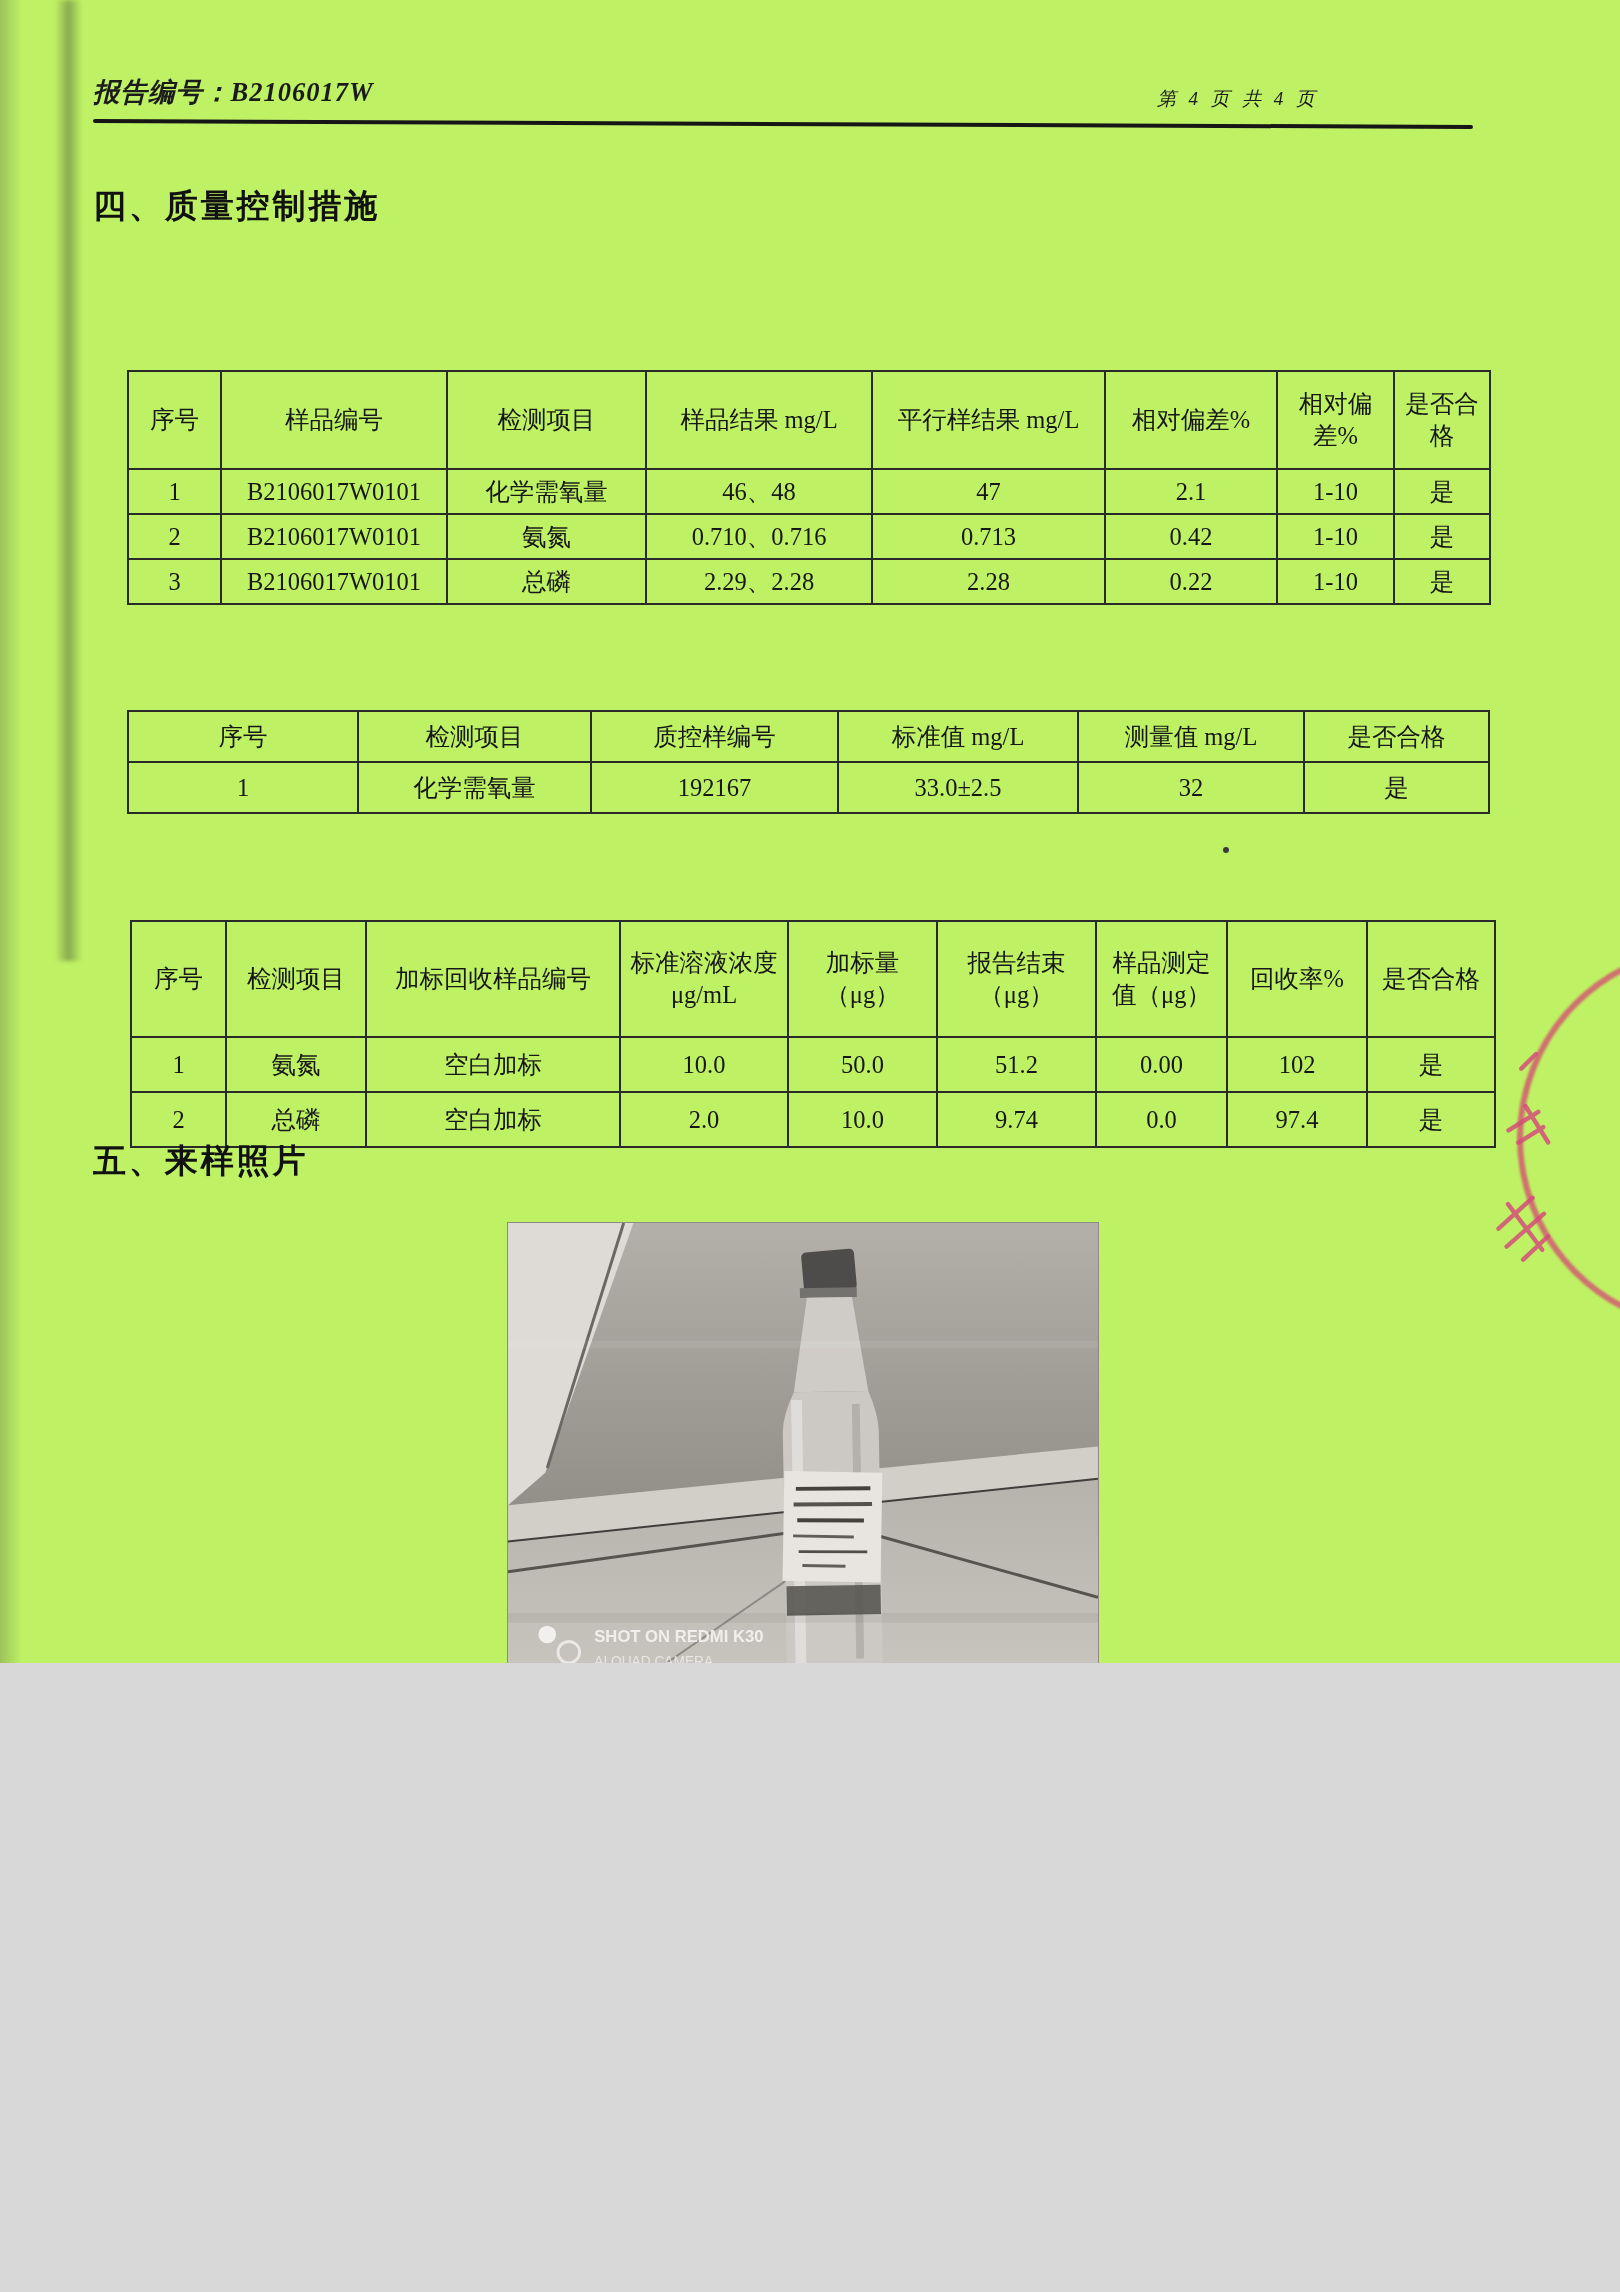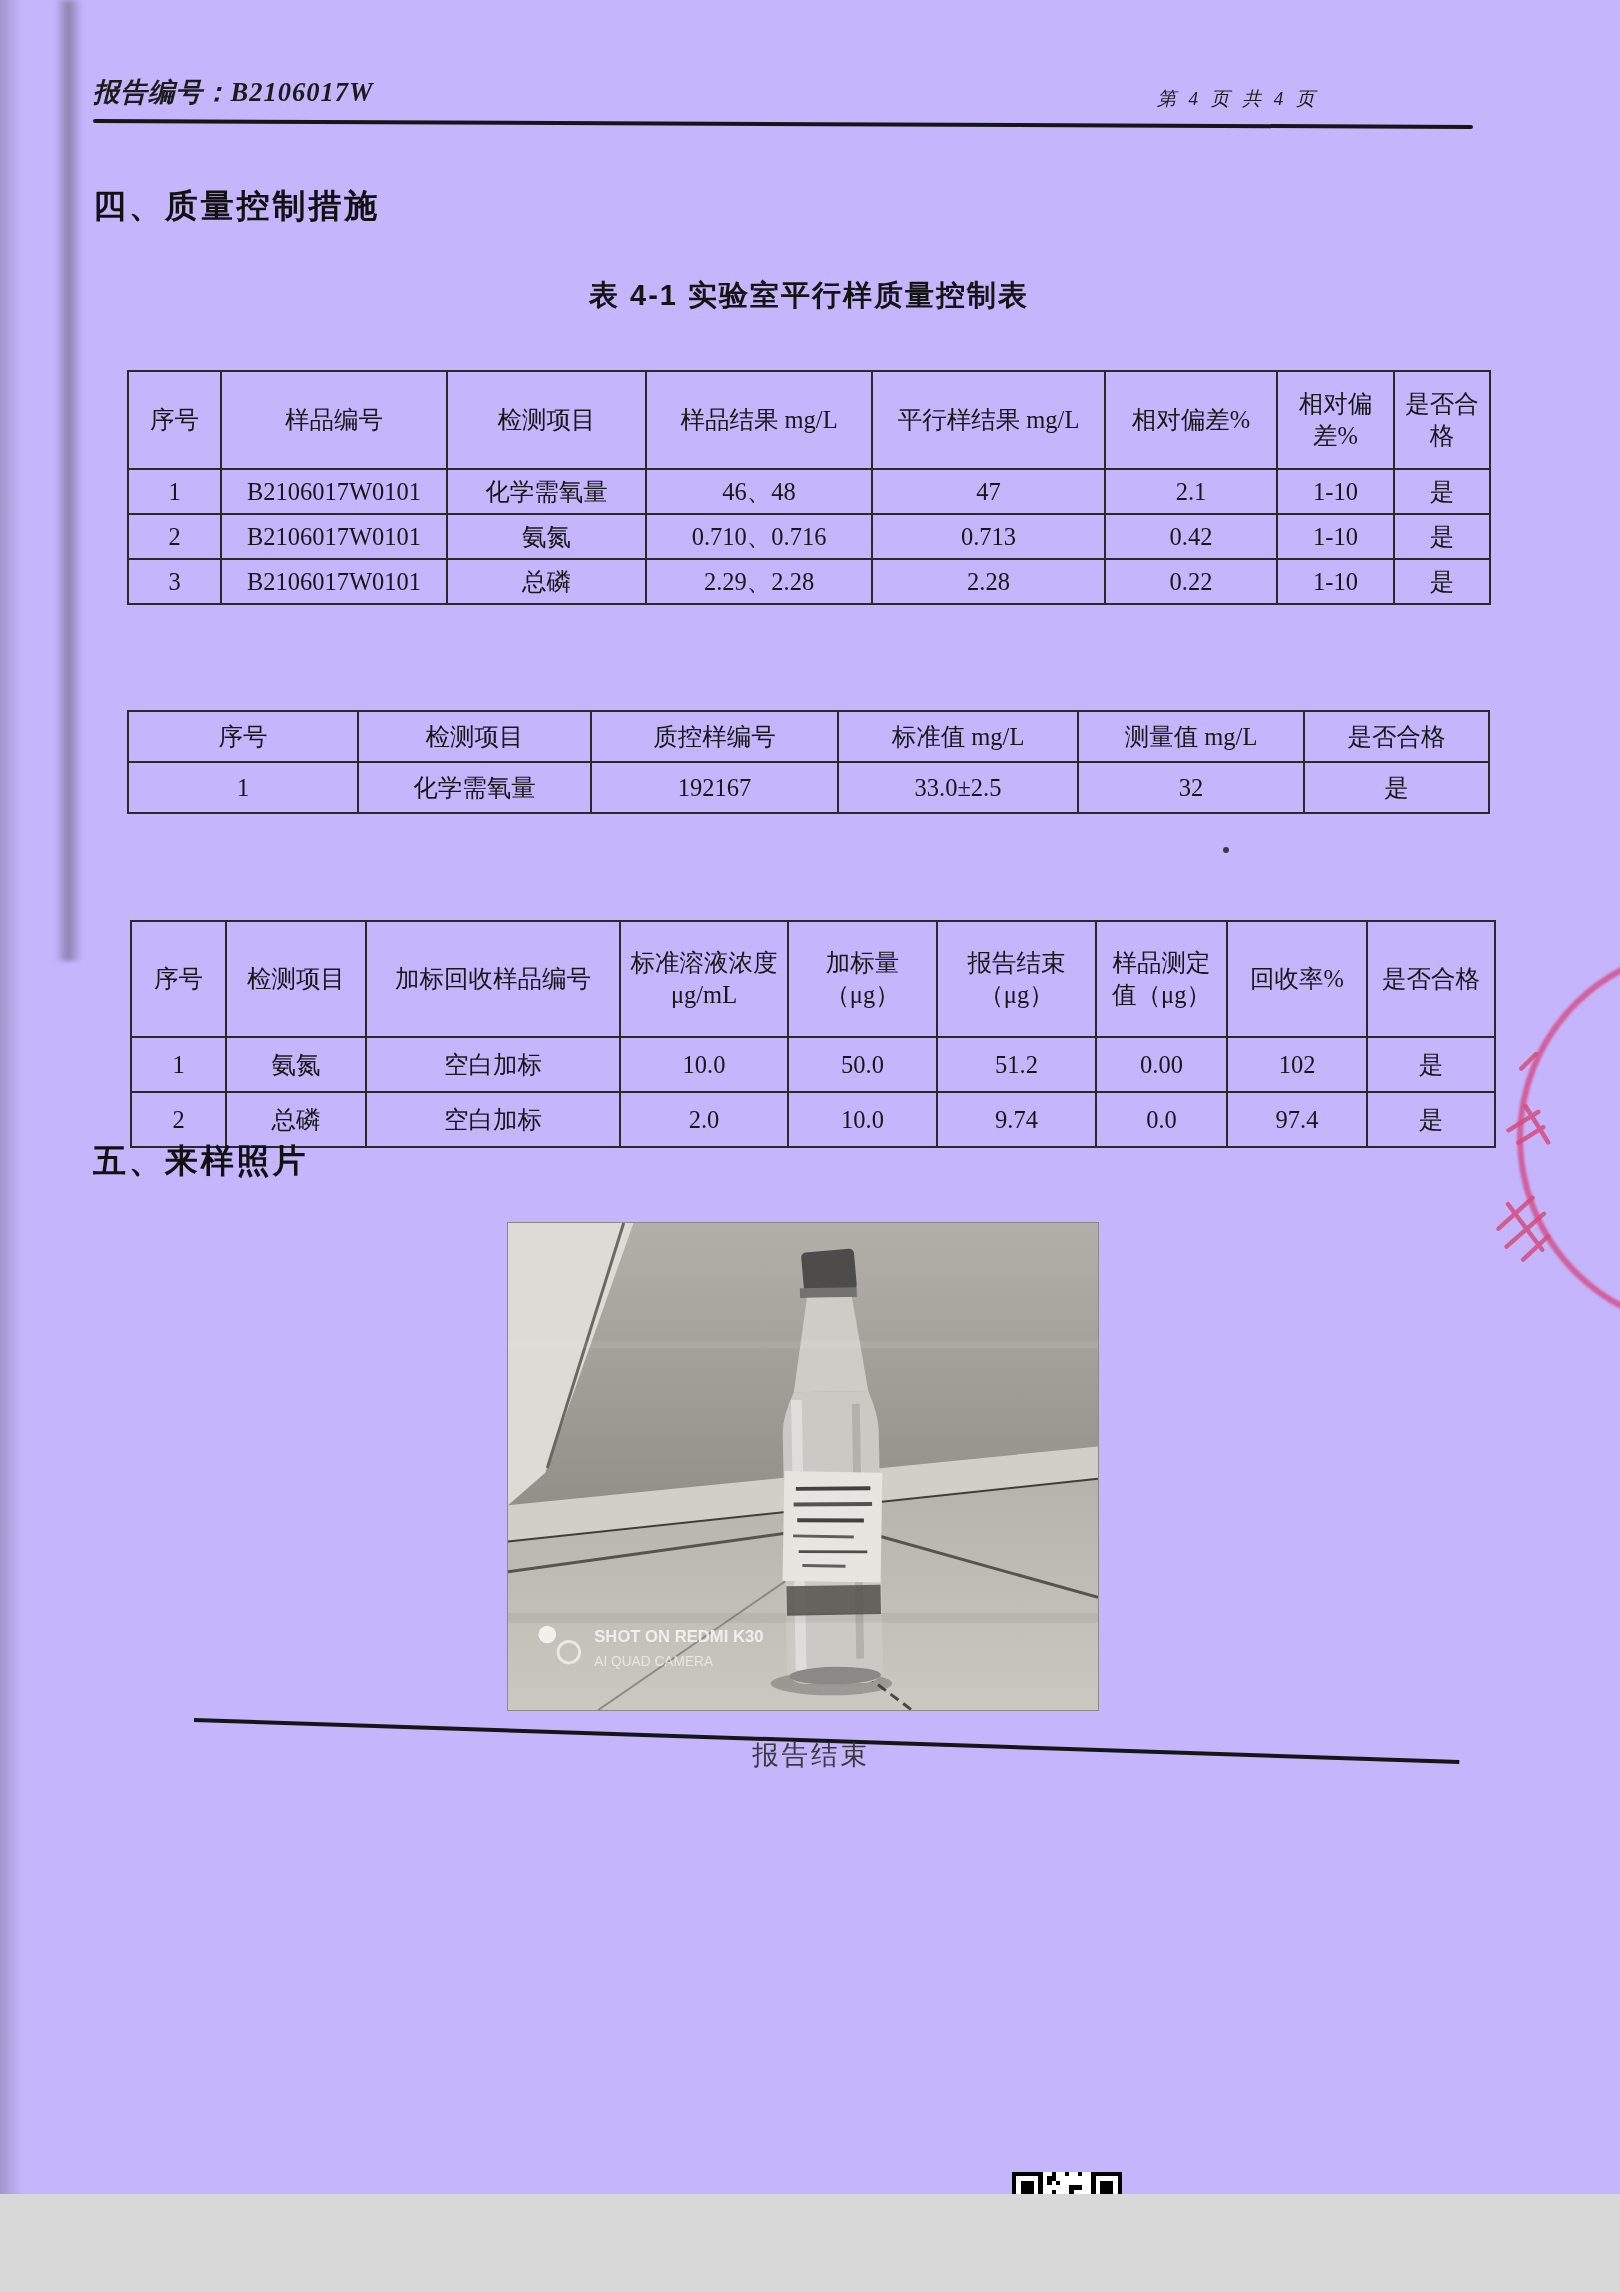--- a/index.html
+++ b/index.html
@@ -1,16 +1,16 @@
 <!DOCTYPE html>
 <html><head>
 <meta charset="utf-8">
 <style>
   html,body{margin:0;padding:0;background:#d8d8d8;}
-  .page{position:relative;width:1620px;height:2194px;background:#c4b5fd;overflow:hidden;
+  .page{position:relative;width:1620px;height:1663px;background:#bef264;overflow:hidden;
         font-family:"Liberation Serif","DejaVu Serif",serif;color:#1b1b1b;}
   
   .scan-edge-left{position:absolute;left:0;top:0;width:21.6px;height:2293px;
     background:linear-gradient(90deg,rgba(70,70,70,.28),rgba(70,70,70,0));pointer-events:none;}
   .scan-fold{position:absolute;left:55px;top:0;width:27.4px;height:961px;
     background:linear-gradient(90deg,rgba(50,50,50,0),rgba(50,50,50,.38),rgba(50,50,50,0));
     filter:blur(2px);pointer-events:none;}
   
   .hdr-left{position:absolute;left:93px;top:74px;font-size:26.5px;font-weight:bold;font-style:italic;letter-spacing:1px;}
   .hdr-right{position:absolute;left:1157px;top:86px;font-size:19px;font-style:italic;letter-spacing:3.9px;}
@@ -57,21 +57,20 @@
 
   <div class="scan-edge-left"></div>
   <div class="scan-fold"></div>
 
   <div class="hdr-left"><span>报告编号：</span><span>B2106017W</span></div>
   <div class="hdr-right">第 4 页 共 4 页</div>
   <div class="hdr-rule"></div>
 
   <div class="sec-title" style="top:184px;">四、质量控制措施</div>
 
-  <div class="cap" style="top:276px;">表 4-1 实验室平行样质量控制表</div>
   <table class="qc" id="table1">
     <colgroup>
       <col style="width:93px">
         <col style="width:226px">
         <col style="width:199px">
         <col style="width:226px">
       <col style="width:233px">
         <col style="width:172px">
         <col style="width:117px">
         <col style="width:96px">

